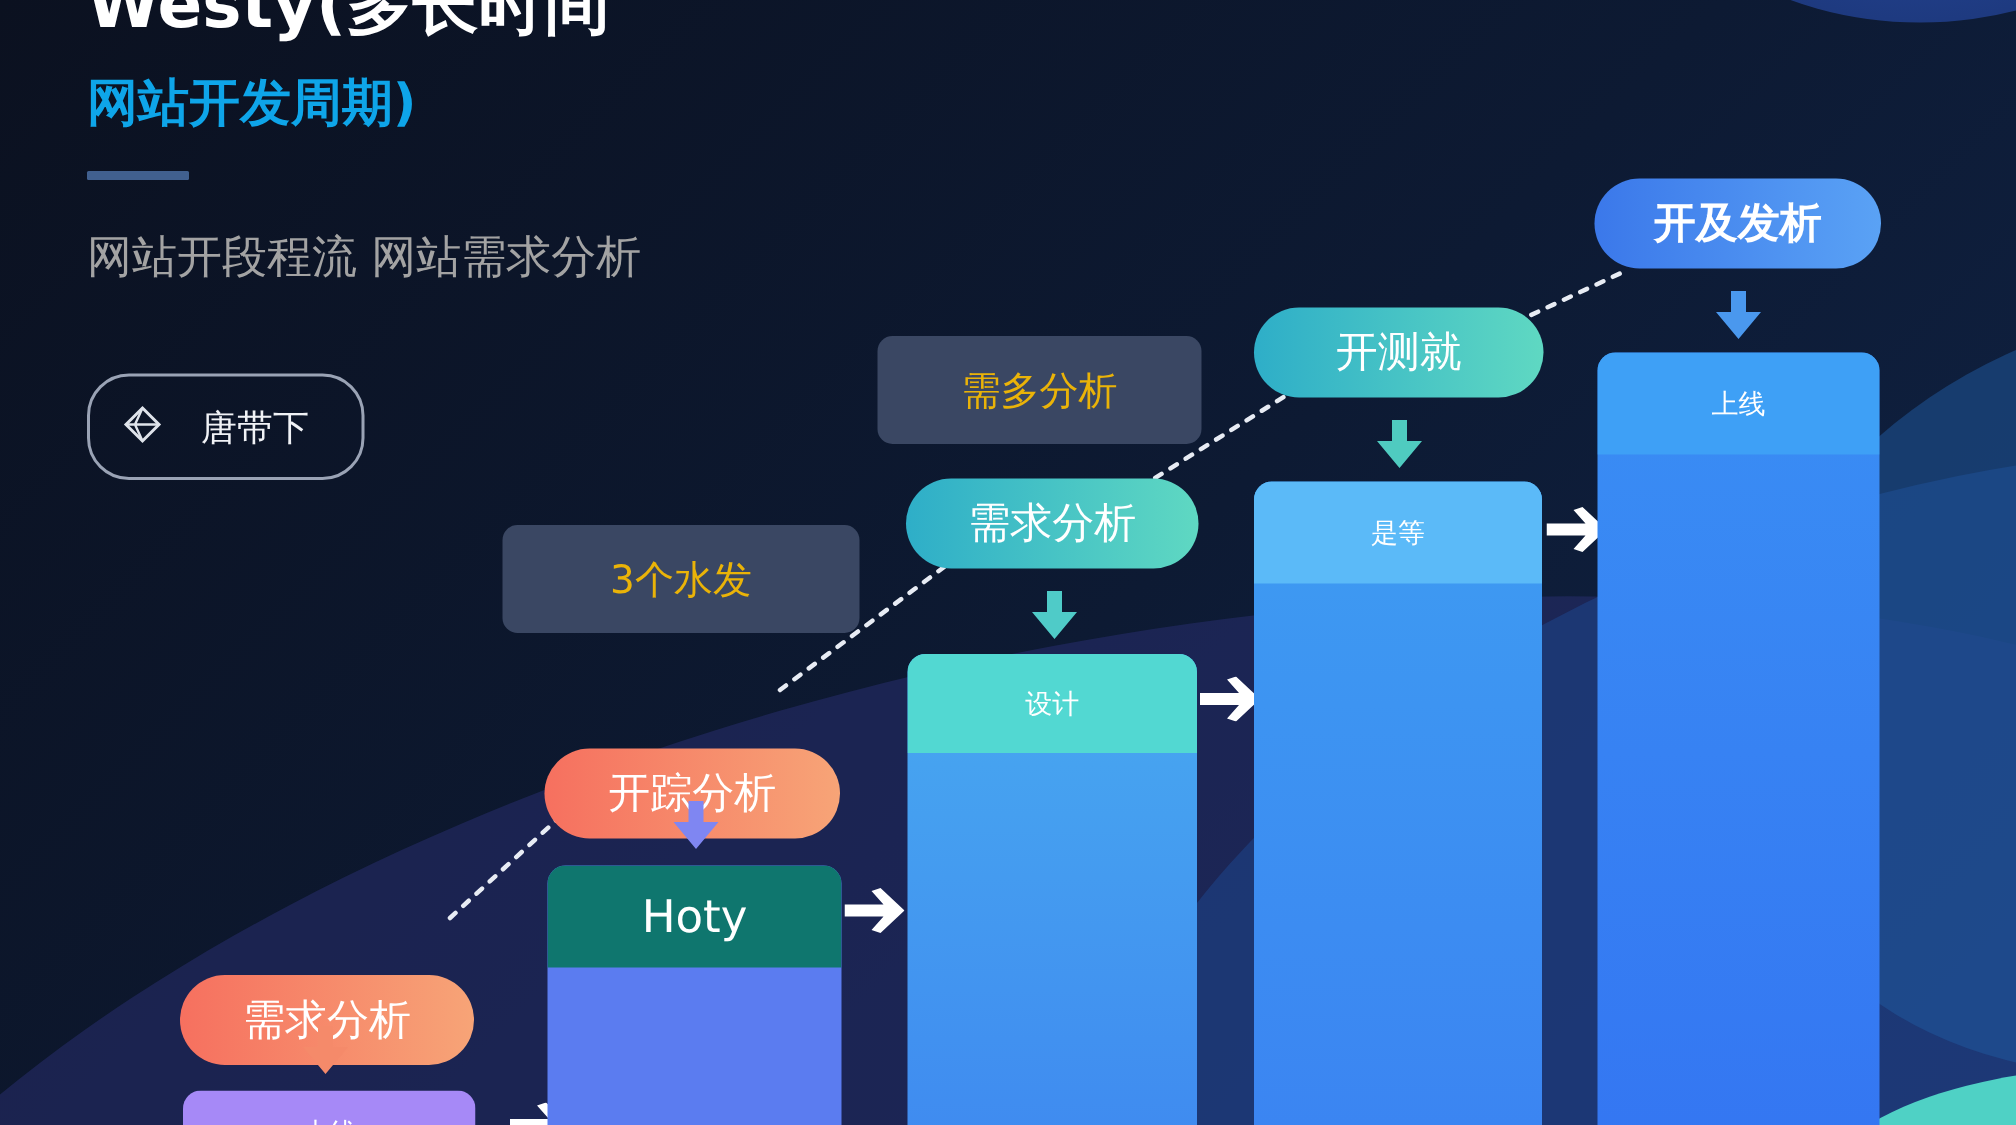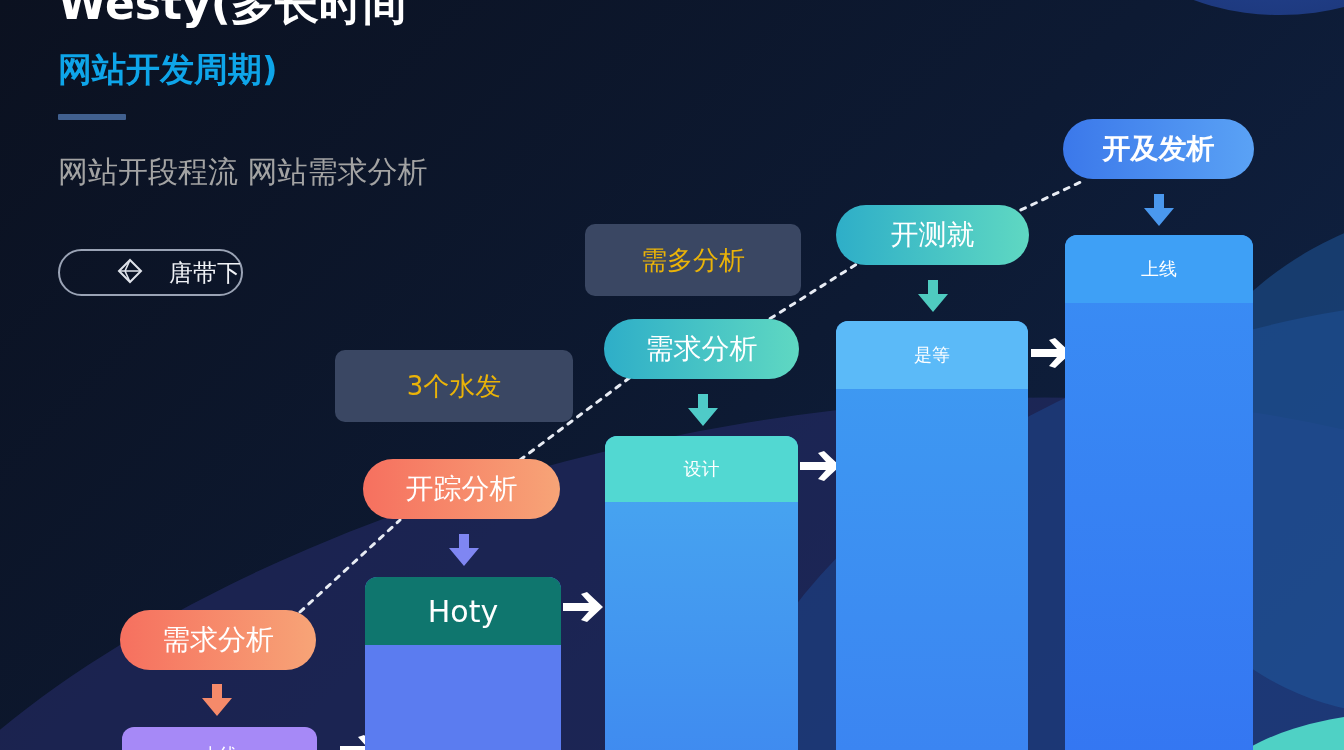--- a/index.html
+++ b/index.html
@@ -58,40 +58,40 @@
     }
     .divider {
       position: absolute; left: 58px; top: 114px; width: 68px; height: 6px;
       background: #41608f; border-radius: 1px;
     }
     .subtitle {
       position: absolute; left: 58px; top: 152px;
       font-size: 30px; line-height: 40px; color: #a3a3a3; white-space: nowrap;
     }
     .pill-btn {
-      position: absolute; left: 58px; top: 249px; width: 185px; height: 47px;
+      position: absolute; left: 58px; top: 249px; width: 185px; height: 71px;
       border: 2px solid #9aa3b5; border-radius: 28px;
       display: flex; align-items: center; padding-left: 22px; gap: 26px;
-      background: transparent; cursor: pointer; justify-content: flex-end;
+      background: transparent; cursor: pointer;
     }
     .pill-btn .lbl { font-size: 24px; color: #f0f2f6; }
 
     .note {
       position: absolute; height: 72px; border-radius: 10px;
       background: #3a4763;
       display: flex; align-items: center; justify-content: center;
       font-size: 26px; color: #eab308; white-space: nowrap;
     }
 
     .cap {
       position: absolute; height: 60px; border-radius: 30px;
       display: flex; align-items: center; justify-content: center;
       font-size: 28px; color: #fff; white-space: nowrap;
     }
-    .cap-orange { background: linear-gradient(90deg, #f6705f 0%, #f7a477 100%); }
+    .cap-orange { background: linear-gradient(90deg, #f6705f 0%, #f7a477 100%); margin-top: 40px; }
     .cap-teal { background: linear-gradient(90deg, #2eaec8 0%, #5fd8c2 100%); }
     .cap-blue { background: linear-gradient(90deg, #3b78ea 0%, #5aa2f5 100%); font-weight: bold; }
 
     .darrow { position: absolute; width: 30px; height: 32px; }
 
     .col {
       position: absolute; border-radius: 12px 12px 0 0; overflow: hidden;
     }
     .col .head {
       height: 66px; display: flex; align-items: center; justify-content: center;

